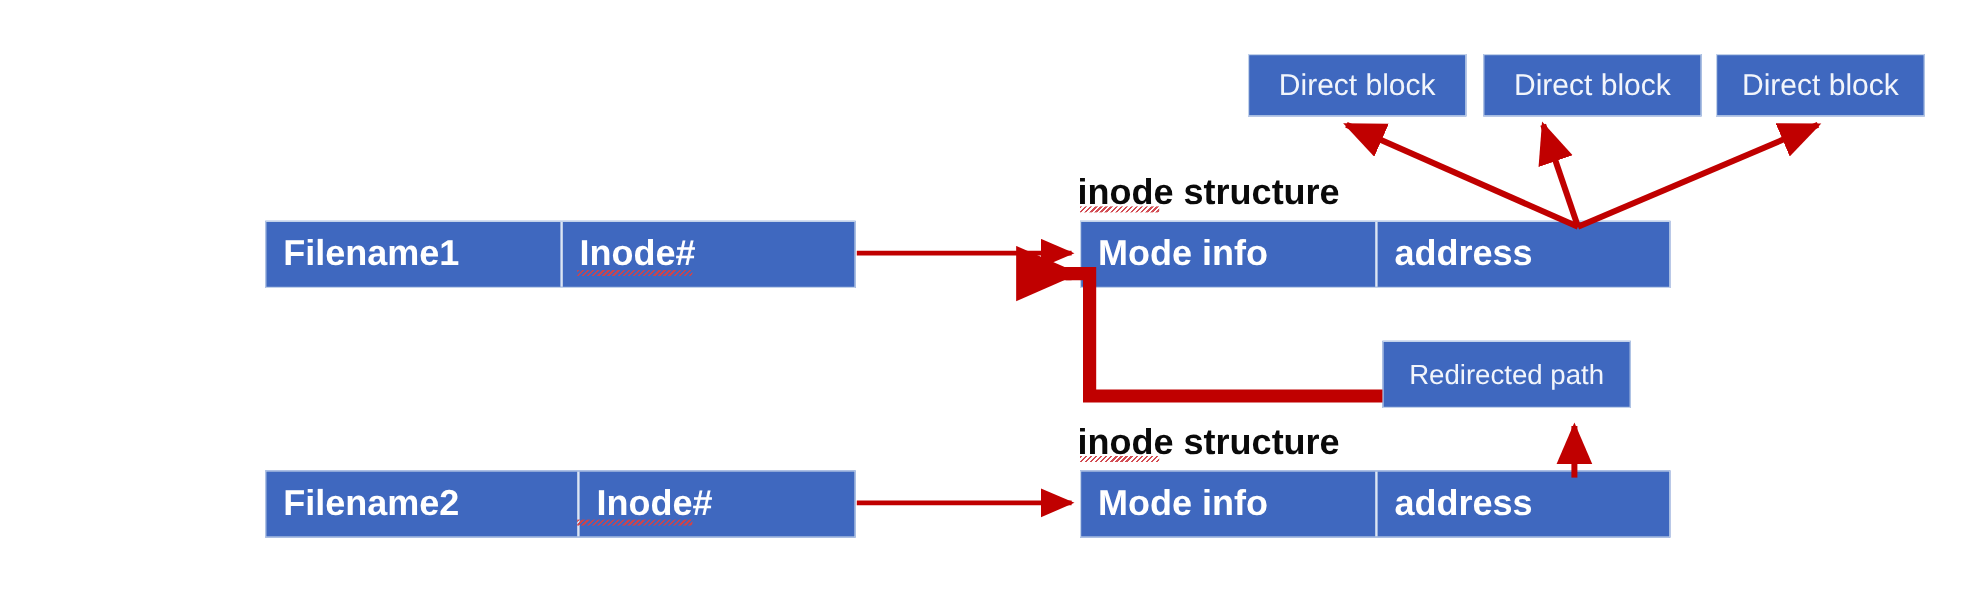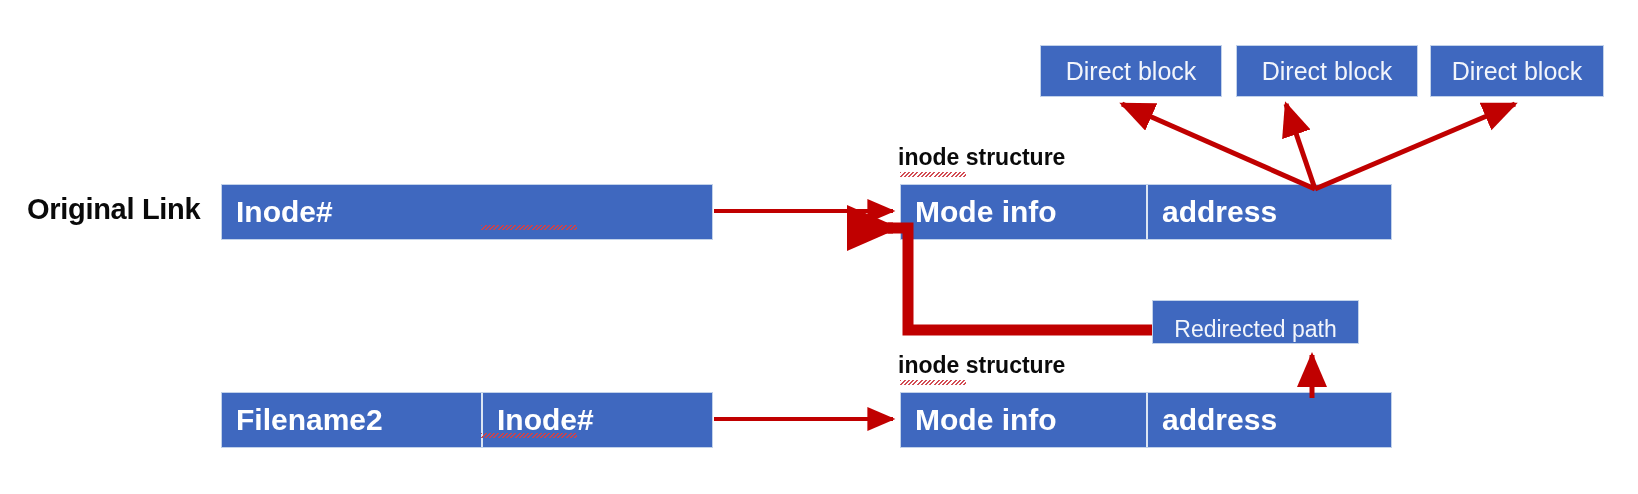--- a/index.html
+++ b/index.html
@@ -40,21 +40,21 @@
     position: absolute;
     font-weight: bold;
     font-size: 29px;
     color: #0a0a0a;
     white-space: nowrap;
     letter-spacing: -0.3px;
   }
   .caption {
     position: absolute;
     font-weight: bold;
-    font-size: 23px;
+    font-size: 30px;
     color: #0a0a0a;
     white-space: nowrap;
   }
   .dblock {
     position: absolute;
     box-sizing: border-box;
     background: #3f68bf;
     border: 1px solid #c2d2ea;
     display: flex;
     align-items: center;
@@ -100,42 +100,44 @@
   <div class="dblock" style="left:1040px; top:45px; width:182px; height:52px;">
     <span>Direct block</span>
   </div>
   <div class="dblock" style="left:1236px; top:45px; width:182px; height:52px;">
     <span>Direct block</span>
   </div>
   <div class="dblock" style="left:1430px; top:45px; width:174px; height:52px;">
     <span>Direct block</span>
   </div>
 
-  <div class="rowlabel" style="left:27px; top:193px;">Original Link</div>
 
   <div class="tbl" style="left:221px; top:184px; width:492px; height:56px;">
+    <div class="cellA" style="width:247px; padding-left:14px;">
+      <span>Filename1</span>
+    </div>
     <div class="cellB" style="width:243px; padding-left:14px;">
       <span>Inode#</span>
     </div>
   </div>
   <div class="squig" style="left:481px; top:225px; width:96px;"></div>
 
   <div class="caption" style="left:898px; top:144px;">inode structure</div>
   <div class="squig" style="left:900px; top:172px; width:66px;"></div>
 
   <div class="tbl" style="left:900px; top:184px; width:492px; height:56px;">
     <div class="cellA" style="width:247px; padding-left:14px;">
       <span>Mode info</span>
     </div>
     <div class="cellB" style="width:243px; padding-left:14px;">
       <span>address</span>
     </div>
   </div>
 
-  <div class="redir" style="left:1152px; top:300px; width:207px; height:44px;align-items:flex-end;">
+  <div class="redir" style="left:1152px; top:284px; width:207px; height:56px;">
     <span>Redirected path</span>
   </div>
 
 
   <div class="tbl" style="left:221px; top:392px; width:492px; height:56px;">
     <div class="cellA" style="width:277px; padding-left:14px;">
       <span>Filename2</span>
     </div>
     <div class="cellB" style="width:243px; padding-left:14px;">
       <span>Inode#</span>

